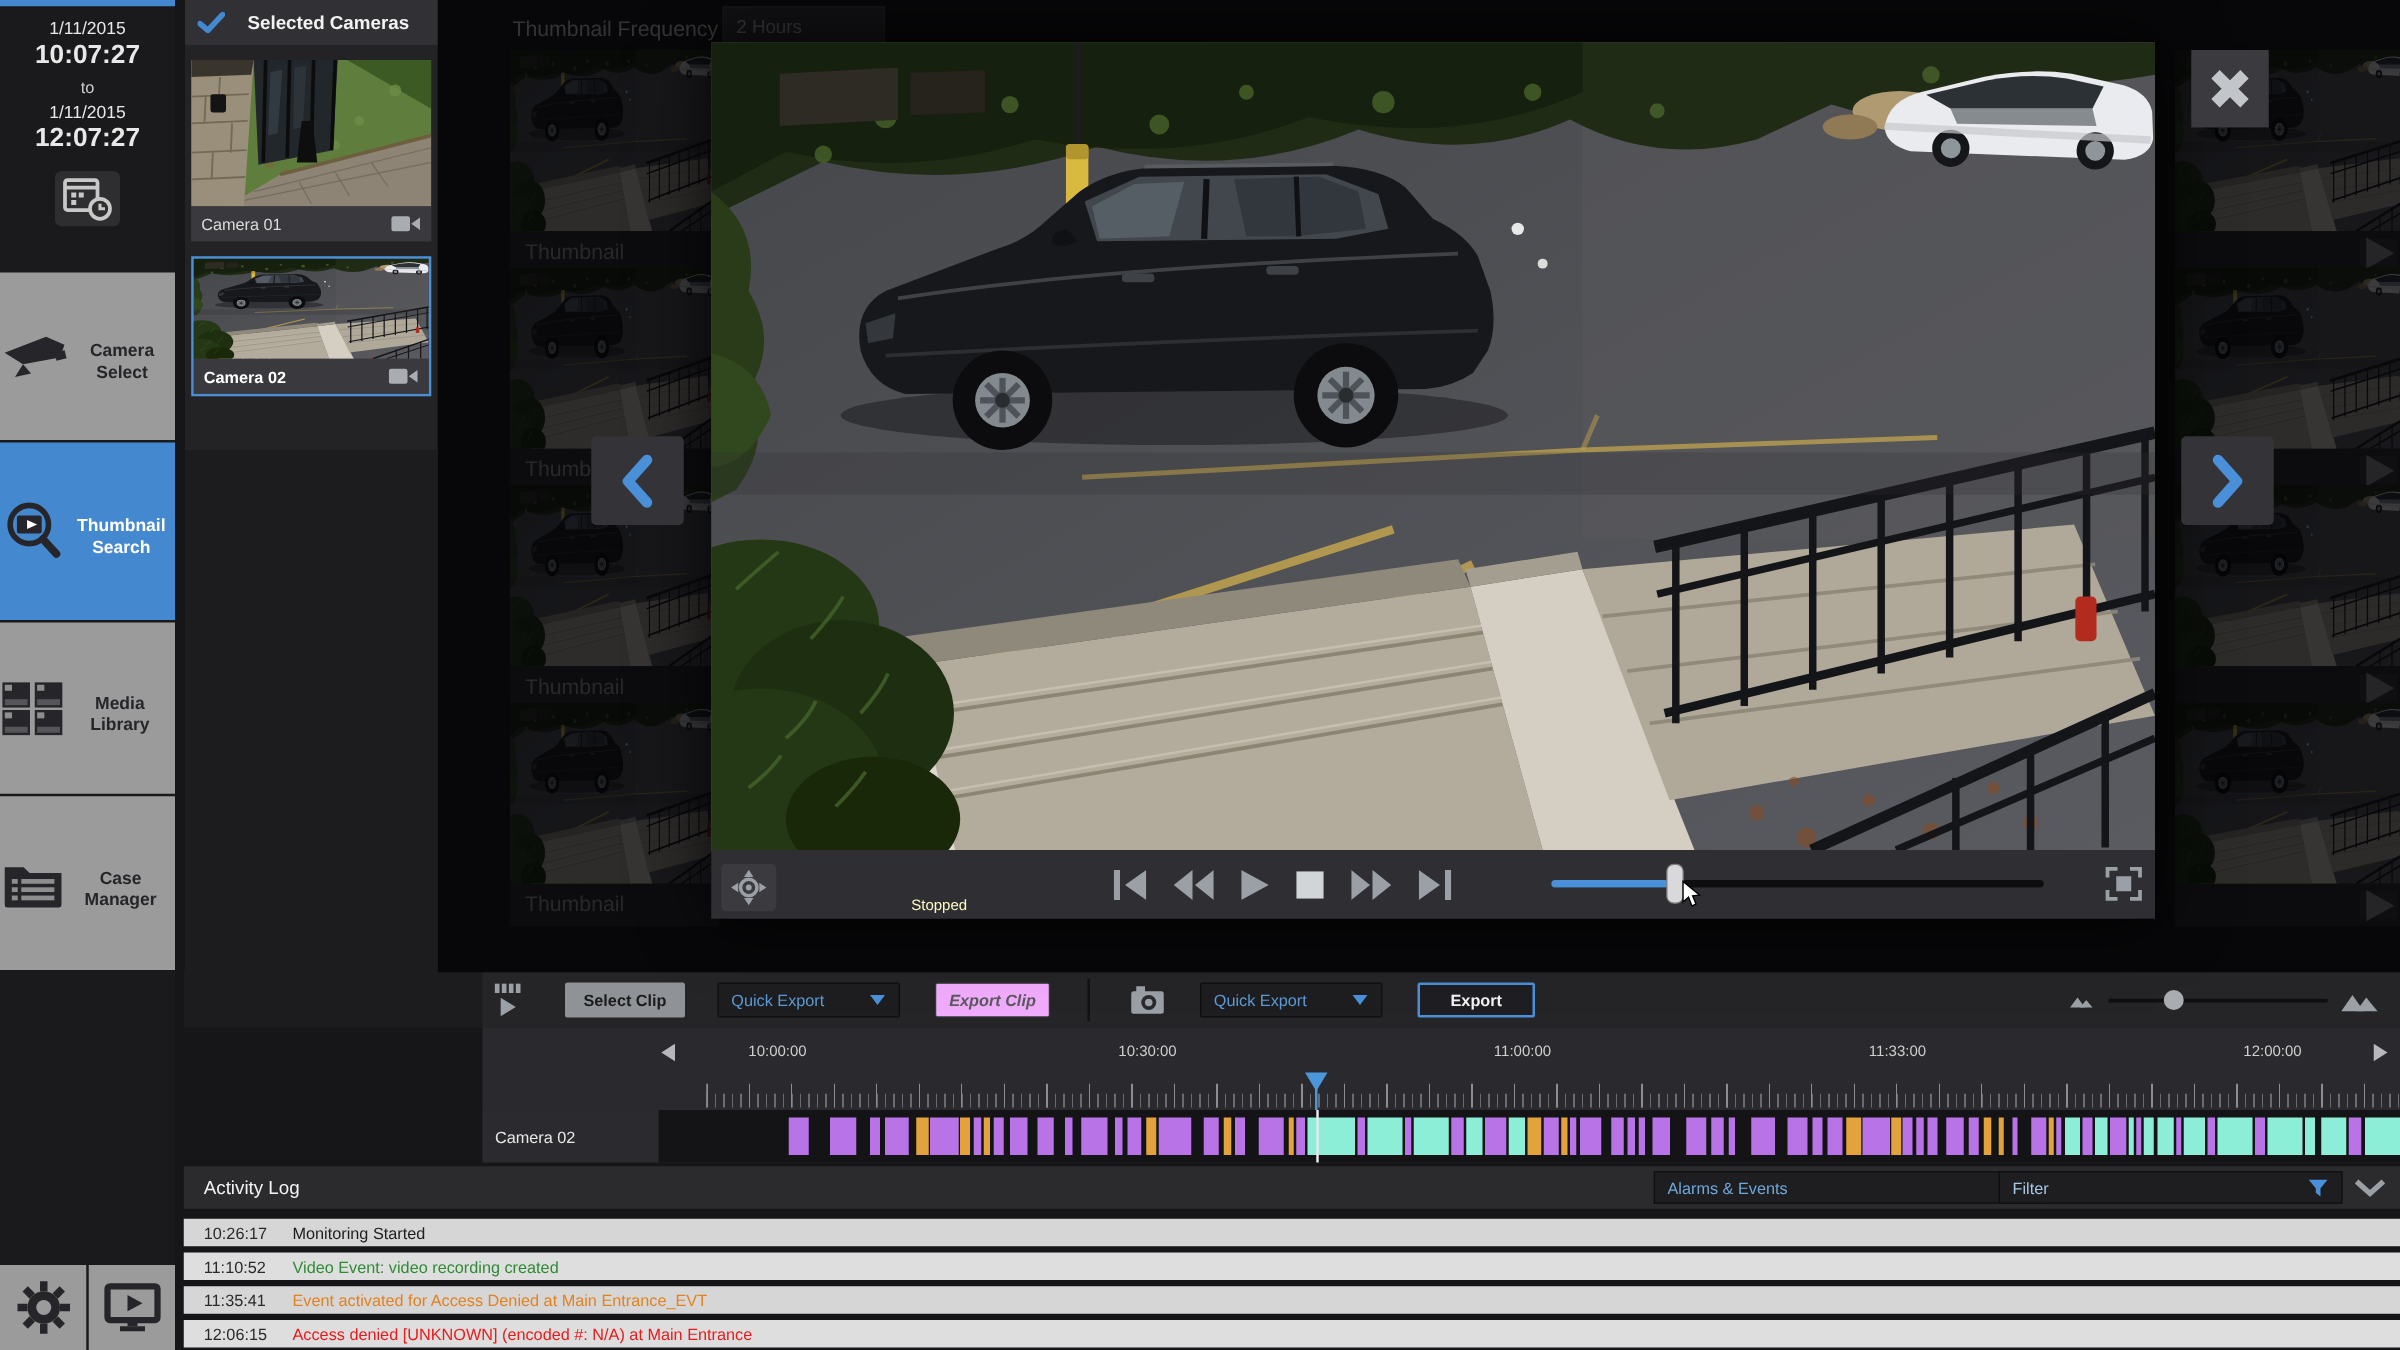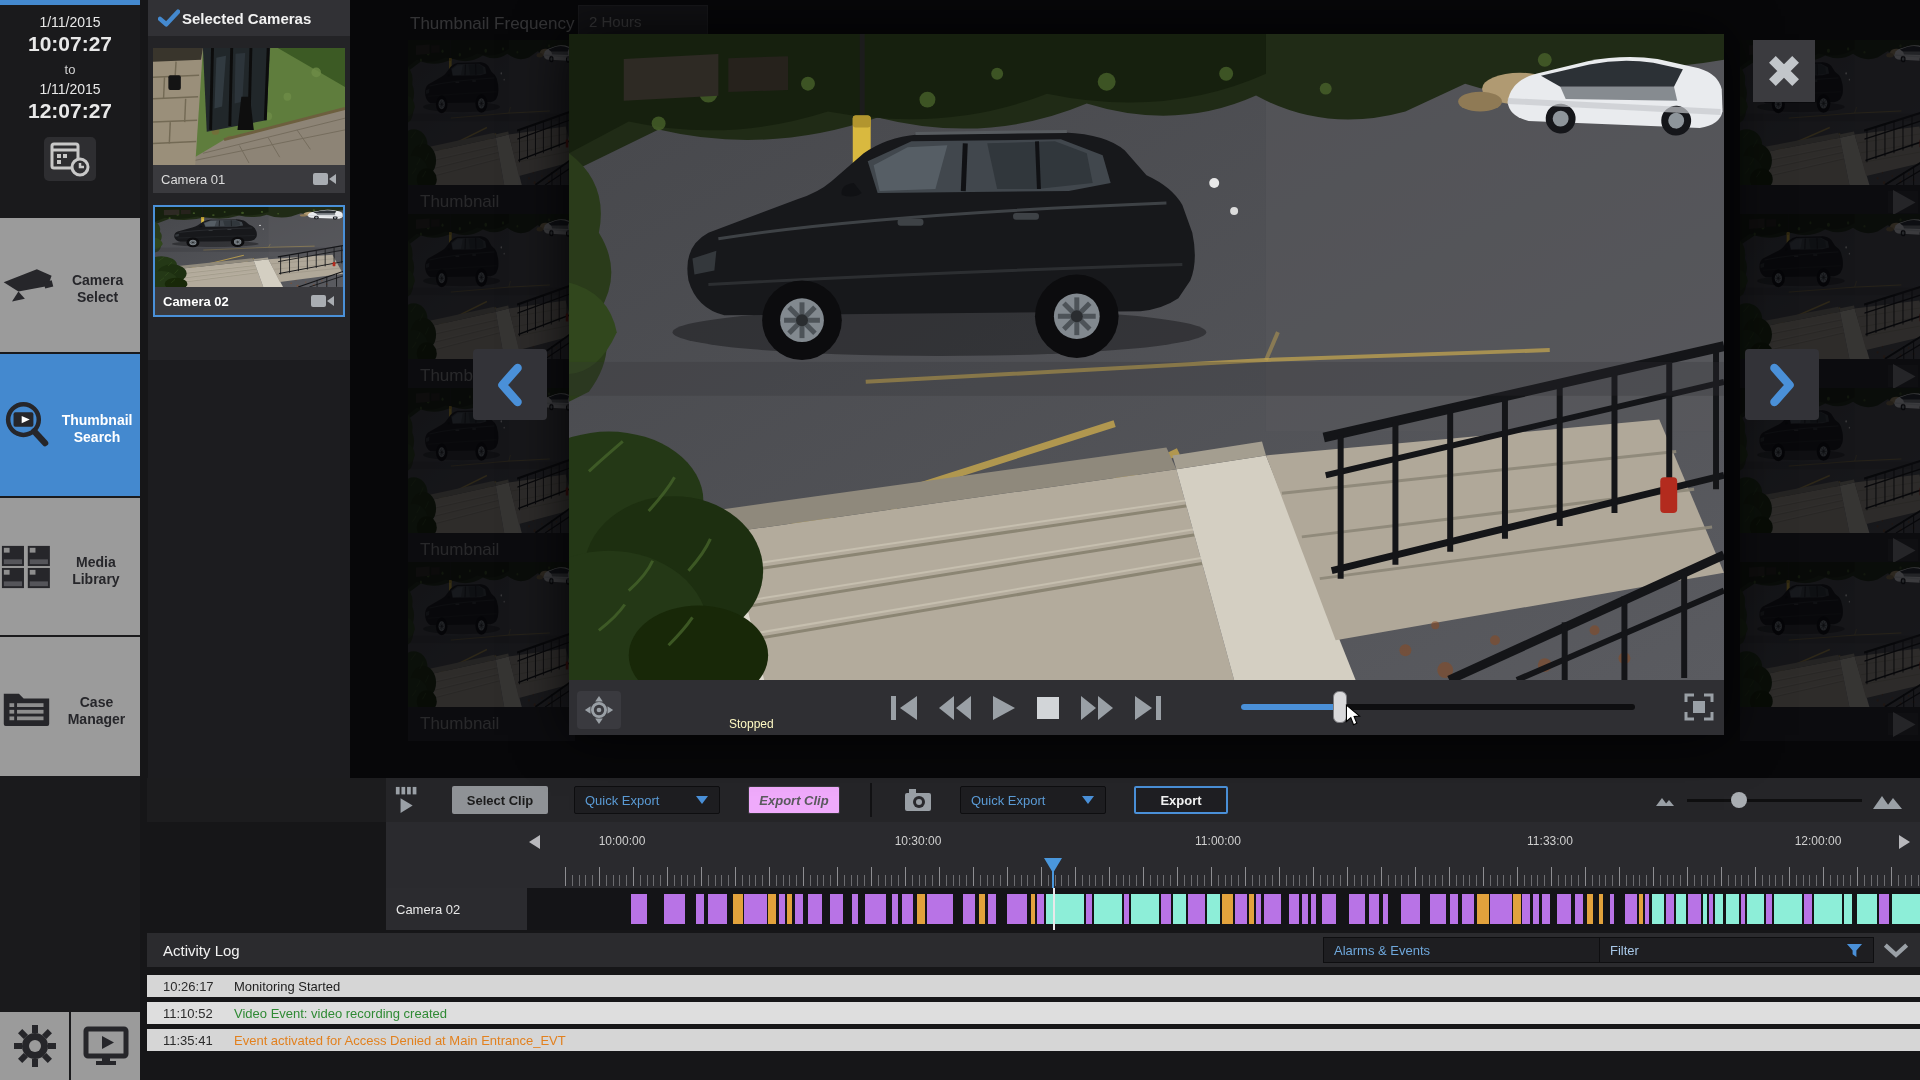--- a/index.html
+++ b/index.html
@@ -16,21 +16,21 @@
   .d-to{font-size:13px;color:#cfcfcf;margin-top:6px;}
   .d-iconbtn{margin:14px auto 0;width:52px;height:44px;background:#2e2e31;border-radius:5px;display:flex;align-items:center;justify-content:center;}
   .navitem{left:0;width:140px;background:#9b9b9b;display:flex;flex-direction:row;align-items:center;justify-content:center;cursor:default;}
   .navitem .lbl{font-size:14px;font-weight:bold;color:#26262a;text-align:center;width:92px;line-height:1.2;margin-top:8px;}
   .navitem.sel{background:#4489cf;}
   .navitem.sel .lbl{color:#ffffff;}
   .sb-bottombtn{top:1012px;height:68px;background:#9b9b9b;display:flex;align-items:center;justify-content:center;}
 
   
   .campanel{left:148px;top:0;width:202px;height:778px;background:#232326;}
-  .campanel .hdr{height:36px;background:#313135;display:flex;align-items:center;padding-left:10px;gap:2px;}
+  .campanel .hdr{height:36px;background:#313135;display:flex;align-items:center;padding-left:10px;gap:18px;}
   .campanel .hdr span{color:#f2f2f2;font-size:15px;font-weight:bold;}
   .tile{margin:12px 5px 0;background:#3a3a3e;}
   .tile .timg{display:block;width:100%;}
   .tile .cap{height:28px;background:#3a3a3e;display:flex;align-items:center;padding:0 8px;color:#dcdcdc;font-size:13px;}
   .tile .cap .sp{flex:1;}
   .tile.sel{border:2px solid #4a90d8;}
   .tile.sel .cap{font-weight:bold;color:#ffffff;}
   .campanel .fill{position:absolute;left:0;top:360px;width:202px;height:418px;background:#1c1c1f;}
 
   
@@ -702,21 +702,21 @@
     </div>
   </div>
 
   <div class="abs tlpanel"></div>
   <svg class="tl-arrow" style="left:527px" width="14" height="16" viewBox="0 0 14 16">
       <path d="M13,1 L2,8 L13,15Z" fill="#b8b8bc"></path>
     </svg>
   <span class="tl-label" style="left:622px">10:00:00</span>
   <span class="tl-label" style="left:918px">10:30:00</span>
   <span class="tl-label" style="left:1218px">11:00:00</span>
-  <span class="tl-label" style="left:1550px">11:33:00</span>
+  <span class="tl-label" style="left:1518px">11:33:00</span>
   <span class="tl-label" style="left:1818px">12:00:00</span>
   <svg class="tl-arrow" style="left:1898px" width="14" height="16" viewBox="0 0 14 16">
       <path d="M1,1 L12,8 L1,15Z" fill="#b8b8bc"></path>
     </svg>
   <div class="abs tl-ticks"></div>
   <div class="abs ph-tri"></div>
   <div class="abs ph-stem"></div>
   <div class="abs trackrow">
     <div class="tracklabel">Camera 02</div>
     <div class="track">
@@ -829,15 +829,19 @@
       <span class="m" style="color: rgb(29, 29, 29);">Monitoring Started</span>
     </div>
     <div class="lrow">
       <span class="t">11:10:52</span>
       <span class="m" style="color: rgb(47, 138, 52);">Video Event: video recording created</span>
     </div>
     <div class="lrow">
       <span class="t">11:35:41</span>
       <span class="m" style="color: rgb(226, 129, 31);">Event activated for Access Denied at Main Entrance_EVT</span>
     </div>
+    <div class="lrow">
+      <span class="t">12:06:15</span>
+      <span class="m" style="color: rgb(234, 26, 26);">Access denied [UNKNOWN] (encoded #: N/A) at Main Entrance</span>
+    </div>
   </div>
 
 </div>
 
 </body></html>

